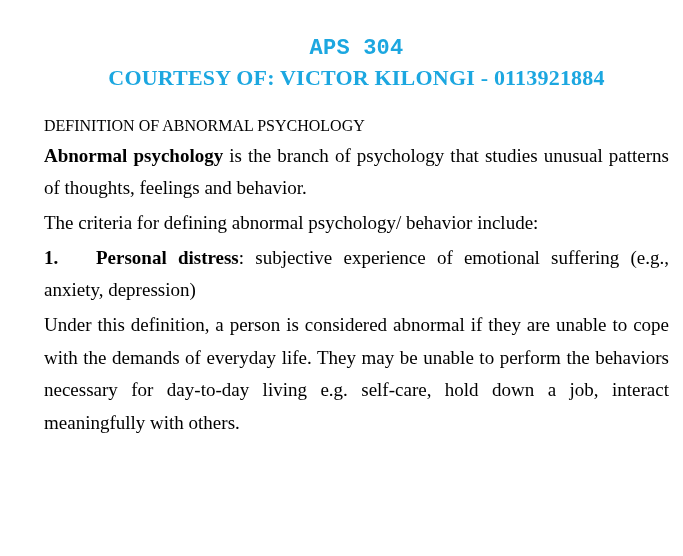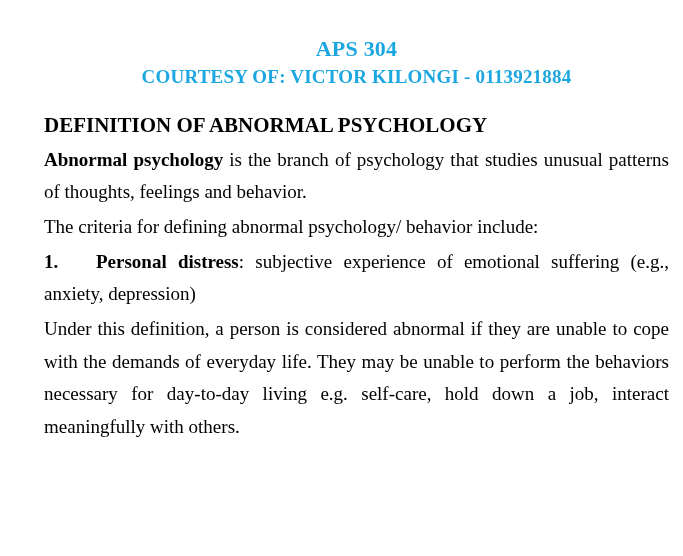--- a/index.html
+++ b/index.html
@@ -22,36 +22,37 @@
     position: relative;
   }
   .doc-title {
     text-align: center;
     color: #1CA7E0;
     font-weight: bold;
     font-size: 22px;
     letter-spacing: 0.2px;
     line-height: 1.22;
     margin: 0;
+    font-family: Liberation Mono, monospace;
   }
   .doc-subtitle {
     text-align: center;
     color: #1CA7E0;
     font-weight: bold;
-    font-size: 19px;
+    font-size: 22px;
     letter-spacing: 0.2px;
     line-height: 1.22;
     margin: 2px 0 0 0;
   }
   .body-block {
     margin-top: 22px;
   }
   .heading {
-    font-weight: bold;
-    font-size: 21px;
+    font-weight: normal;
+    font-size: 16px;
     margin: 0 0 2px 0;
     line-height: 1.5;
   }
   p.para {
     margin: 0 0 2px 0;
     font-size: 19px;
     line-height: 1.72;
     text-align: justify;
     text-justify: inter-word;
   }

